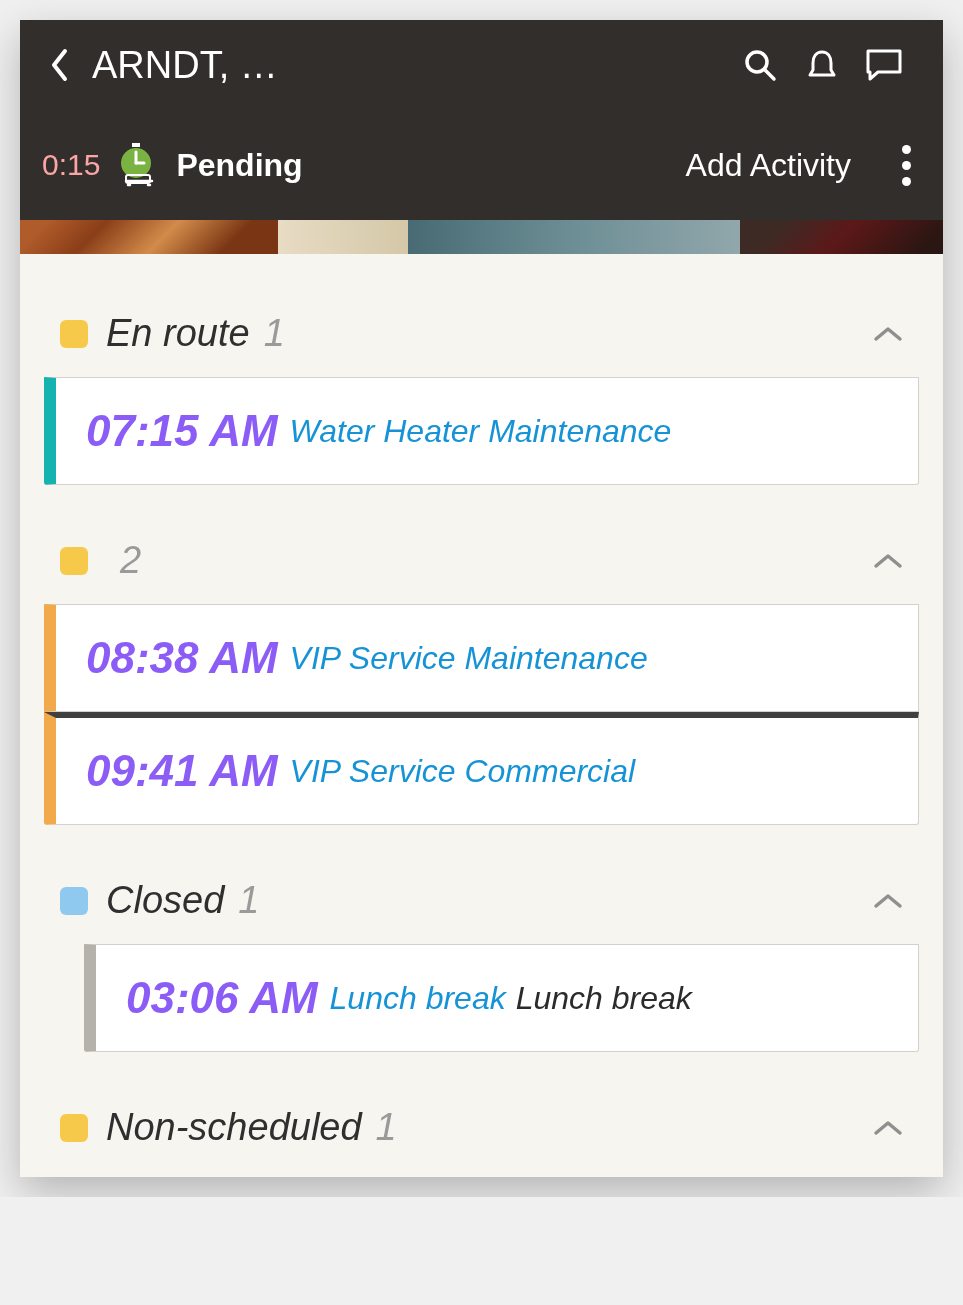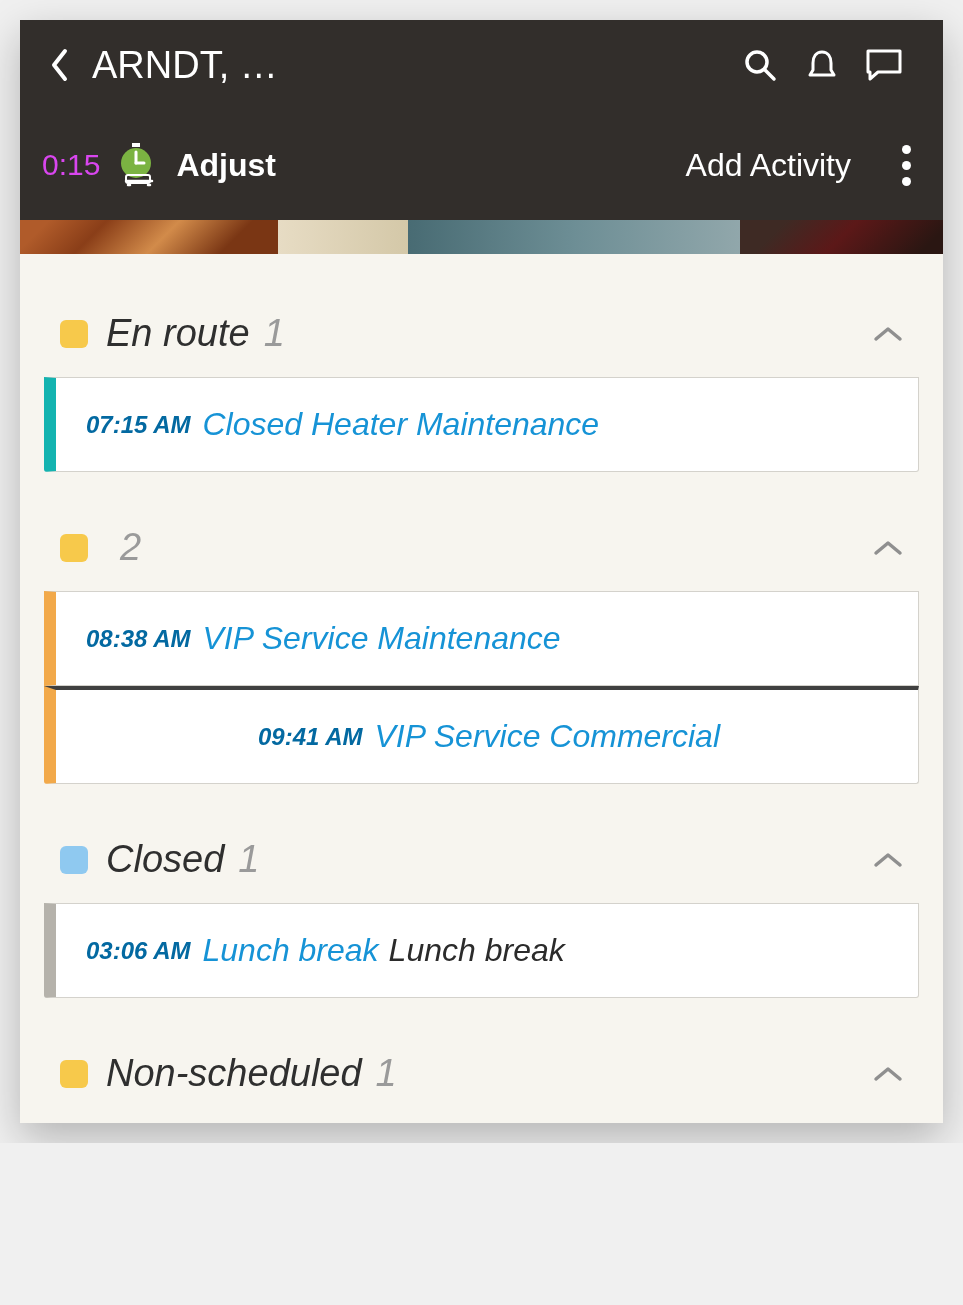--- a/index.html
+++ b/index.html
@@ -58,21 +58,21 @@
     }
     .subbar {
       display: flex;
       align-items: center;
       height: 110px;
       padding: 0 22px;
     }
     .timer {
       font-size: 30px;
       font-weight: 500;
-      color: #d946ef;
+      color: #fca5a5;
       margin-right: 14px;
     }
     .stopwatch-icon {
       margin-right: 14px;
     }
     .adjust-btn {
       font-size: 32px;
       font-weight: 600;
       color: #fff;
       cursor: pointer;
@@ -140,28 +140,28 @@
     .card {
       background: #fff;
       border: 1px solid #d4d2cc;
       border-left-width: 12px;
       padding: 28px 26px 28px 30px;
       display: flex;
       align-items: center;
       cursor: pointer;
       margin-bottom: 0;
     }
-    .card + .card { border-top: 4px solid #404040; justify-content: center; }
+    .card + .card { border-top: 6px solid #404040; }
     .card.teal { border-left-color: #14b3b0; }
     .card.orange { border-left-color: #f2a94a; padding-left: 30px; }
-    .card.grey { border-left-color: #b5b2ab; }
+    .card.grey { border-left-color: #b5b2ab; margin-left: 40px; }
     .card-time {
-      font-size: 24px;
+      font-size: 44px;
       font-weight: 700;
-      color: #0369a1;
+      color: #8b5cf6;
       margin-right: 12px;
     }
     .card-link {
       font-size: 32px;
       color: #1693d6;
       font-weight: 400;
     }
     .card-extra {
       font-size: 32px;
       color: #2b2b2b;
@@ -210,21 +210,21 @@
       <div class="stopwatch-icon">
         <svg width="48" height="48" viewBox="0 0 48 48">
           <circle cx="22" cy="22" r="15" fill="#7bb342"></circle>
           <path d="M22 22 L22 11" stroke="#fff" stroke-width="3" stroke-linecap="round"></path>
           <path d="M22 22 L30 22" stroke="#fff" stroke-width="3" stroke-linecap="round"></path>
           <rect x="18" y="2" width="8" height="4" fill="#fff"></rect>
           <path d="M12 40 L38 40 M14 44 L16 44 M34 44 L36 44" stroke="#fff" stroke-width="2.5" stroke-linecap="round"></path>
           <rect x="12" y="34" width="24" height="8" rx="2" fill="none" stroke="#fff" stroke-width="2"></rect>
         </svg>
       </div>
-      <div class="adjust-btn">Adjust</div>
+      <div class="adjust-btn">Pending</div>
       <div class="title-spacer"></div>
       <div class="add-activity">Add Activity</div>
       <div class="more-btn">
         <span></span>
         <span></span>
         <span></span>
       </div>
     </div>
   </div>
 
@@ -242,21 +242,21 @@
           <span class="section-name">En route</span>
           <span class="section-count">1</span>
           <div class="chevron">
             <svg width="30" height="18" viewBox="0 0 30 18">
               <path d="M3 14 L15 4 L27 14" stroke="#8f8f8f" stroke-width="3.5" fill="none" stroke-linecap="round" stroke-linejoin="round"></path>
             </svg>
           </div>
         </div>
         <div class="card teal">
           <span class="card-time">07:15 AM</span>
-          <span class="card-link">Closed Heater Maintenance</span>
+          <span class="card-link">Water Heater Maintenance</span>
         </div>
       </div>
       <div class="group">
         <div class="section-header">
           <div class="swatch swatch-yellow"></div>
           <span class="section-count">2</span>
           <div class="chevron">
             <svg width="30" height="18" viewBox="0 0 30 18">
               <path d="M3 14 L15 4 L27 14" stroke="#8f8f8f" stroke-width="3.5" fill="none" stroke-linecap="round" stroke-linejoin="round"></path>
             </svg>

